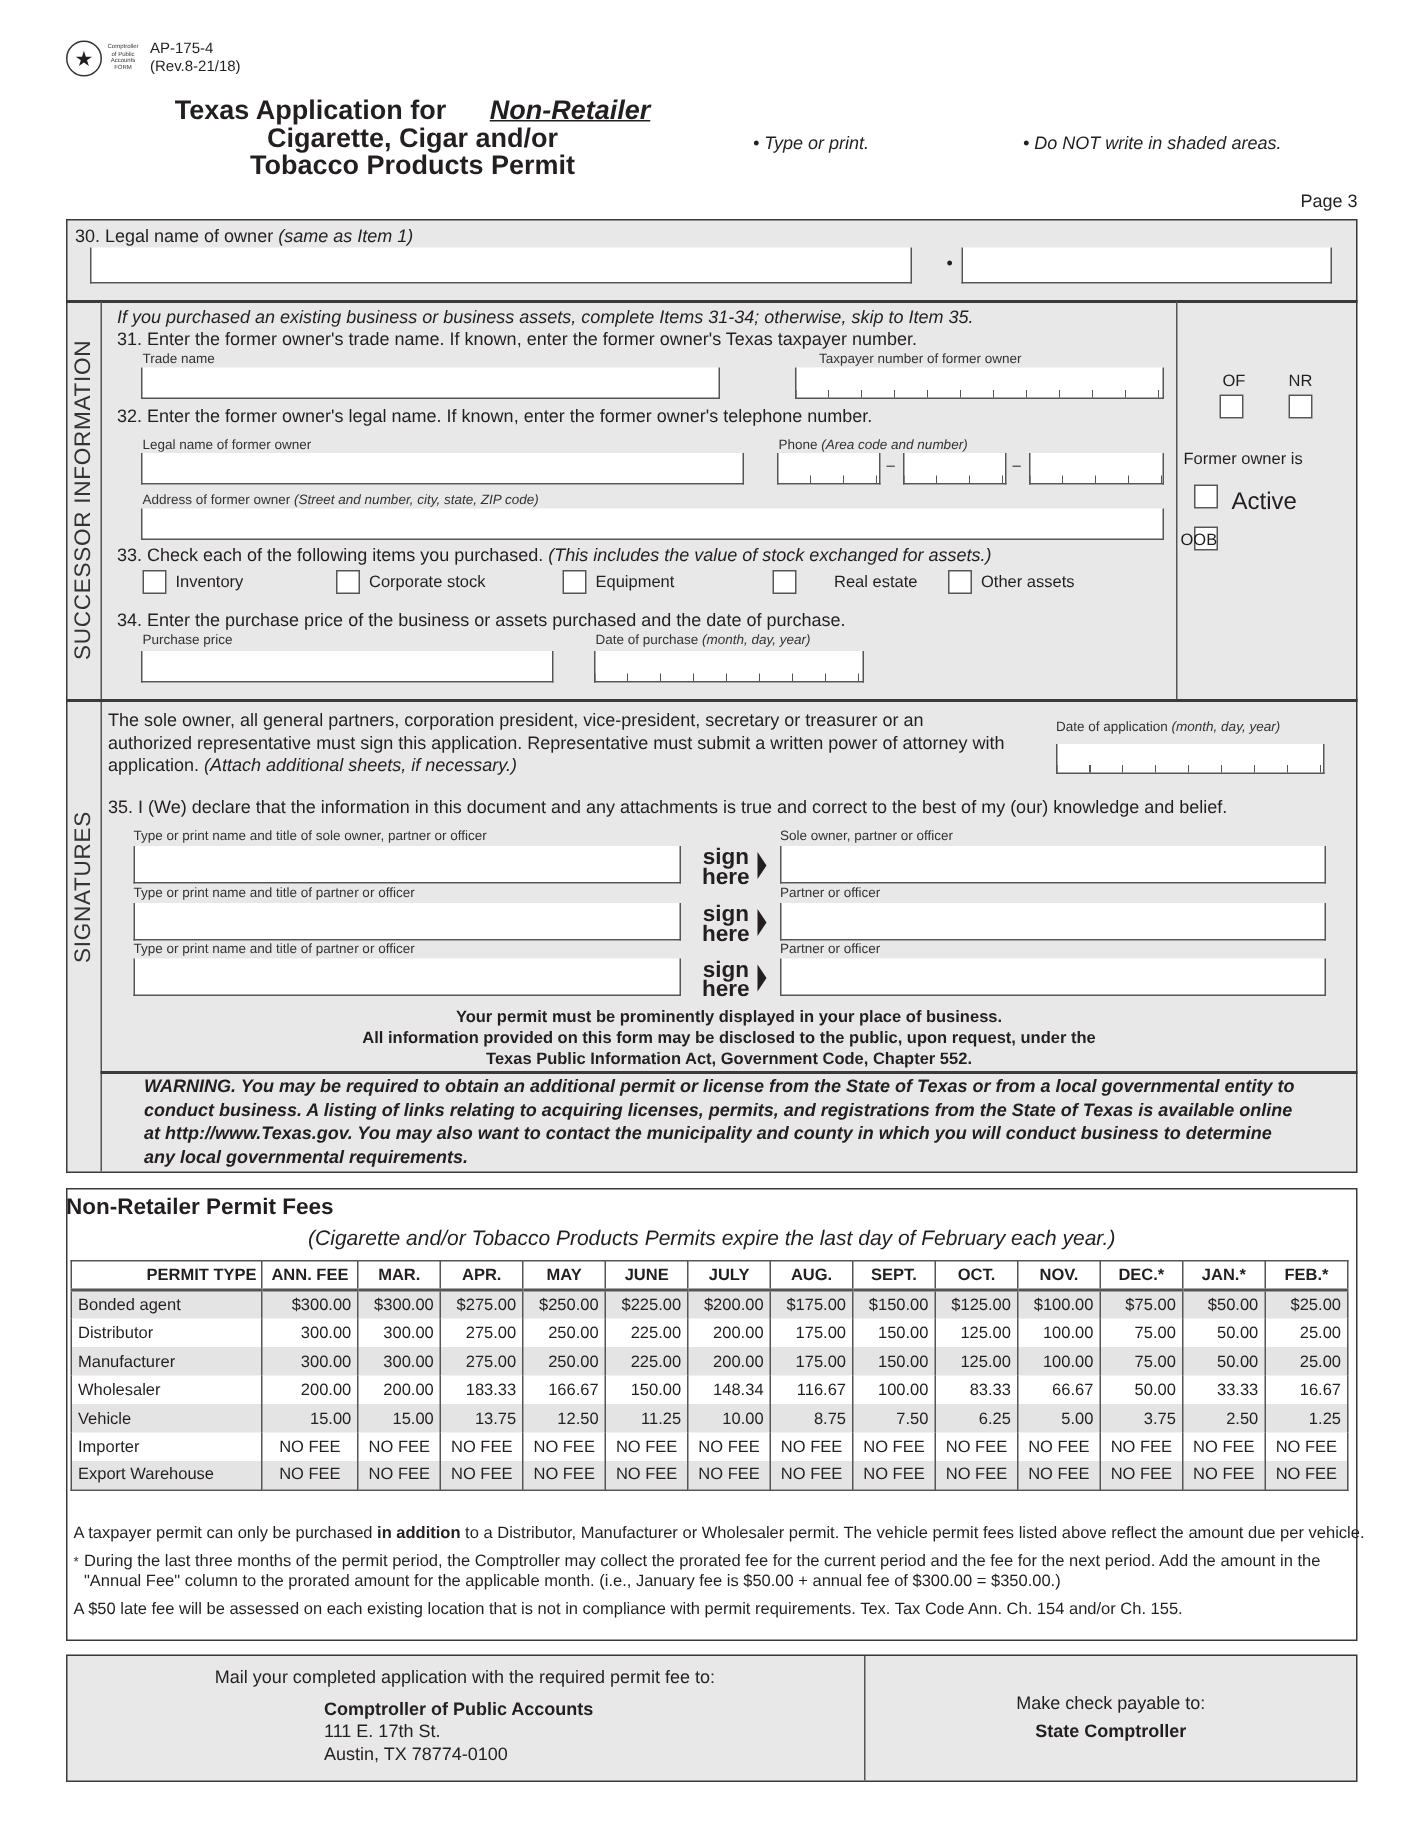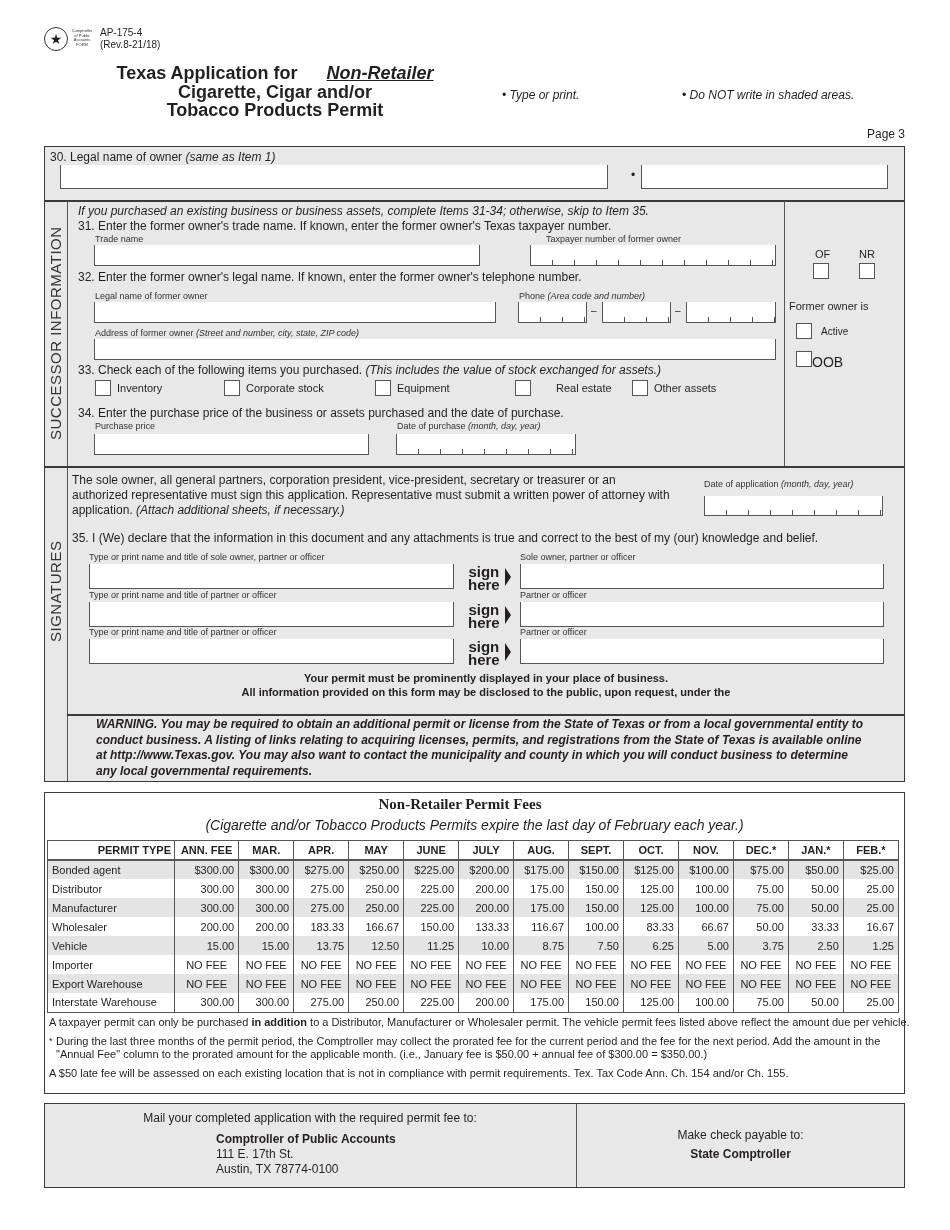--- a/index.html
+++ b/index.html
@@ -110,23 +110,23 @@
 <div class="abs field" style="left:94px; top:434px; width:275px; height:21px;"></div>
 <div class="abs lbl" style="left:397px; top:421px;"><span>Date of purchase </span><i>(month, day, year)</i></div>
 <div class="abs field ticks" style="left:396px; top:434px; width:180px; height:21px;"></div>
 
 <div class="abs" style="left:815px; top:248px; font-size:11px;">OF</div>
 <div class="abs cb" style="left:813px; top:263px;"></div>
 <div class="abs" style="left:859px; top:248px; font-size:11px;">NR</div>
 <div class="abs cb" style="left:859px; top:263px;"></div>
 <div class="abs" style="left:789px; top:300px; font-size:11px;">Former owner is</div>
 <div class="abs cb" style="left:796px; top:323px;"></div>
-<div class="abs" style="left:821px; top:326px; font-size:10px;">Active</div>
+<div class="abs" style="left:821px; top:326px; font-size:16px;">Active</div>
 <div class="abs cb" style="left:796px; top:351px;"></div>
-<div class="abs" style="left:812px; top:354px; font-size:14px;">OOB</div>
+<div class="abs" style="left:787px; top:354px; font-size:11px;">OOB</div>
 
 <div class="abs" style="left:44px; top:466px; width:861px; height:1.5px; background:#3a3a3a;"></div>
 
 <div class="abs vtab" style="left:44px; top:467px; width:23px; height:248px; display:flex; align-items:center; justify-content:center;">SIGNATURES</div>
 <div class="abs q" style="left:72px; top:473px; width:600px; line-height:15px;">
   <span>The sole owner, all general partners, corporation president, vice-president, secretary or treasurer or an authorized representative must sign this application. Representative must submit a written power of attorney with application. </span><i>(Attach additional sheets, if necessary.)</i>
 </div>
 <div class="abs lbl" style="left:704px; top:479px;"><span>Date of application </span><i>(month, day, year)</i></div>
 <div class="abs field ticks" style="left:704px; top:496px; width:179px; height:20px;"></div>
 <div class="abs q" style="left:72px; top:531px;">35. I (We) declare that the information in this document and any attachments is true and correct to the best of my (our) knowledge and belief.</div>
@@ -157,26 +157,27 @@
     <div>sign</div>
     <div>here</div>
   </div>
 <div class="abs arrow" style="left:505px; top:643px;"></div>
 <div class="abs lbl" style="left:520px; top:627px;">Partner or officer</div>
 <div class="abs field" style="left:520px; top:639px; width:364px; height:25px;"></div>
 
 <div class="abs" style="left:68px; top:671px; width:836px; text-align:center; font-weight:bold; font-size:11px; line-height:14px;">
   <div>Your permit must be prominently displayed in your place of business.</div>
   <div>All information provided on this form may be disclosed to the public, upon request, under the</div>
+  <div>Texas Public Information Act, Government Code, Chapter 552.</div>
 </div>
 <div class="abs" style="left:67px; top:714px; width:838px; height:1.5px; background:#3a3a3a;"></div>
 <div class="abs" style="left:96px; top:717px; width:775px; font-weight:bold; font-style:italic; font-size:12px; line-height:15.5px;">WARNING. You may be required to obtain an additional permit or license from the State of Texas or from a local governmental entity to conduct business. A listing of links relating to acquiring licenses, permits, and registrations from the State of Texas is available online at http://www.Texas.gov. You may also want to contact the municipality and county in which you will conduct business to determine any local governmental requirements.</div>
 
 <div class="abs" style="left:44px; top:792px; width:861px; height:302px; border:1.5px solid #3a3a3a; background:#fff;"></div>
-<div class="abs" style="left:44px; top:796px; width:832px; text-align:center; font-weight:bold; font-size:15px;font-family:Liberation Serif, serif;">Non-Retailer Permit Fees</div>
+<div class="abs" style="left:44px; top:796px; width:832px; text-align:left; font-weight:bold; font-size:15px;">Non-Retailer Permit Fees</div>
 <div class="abs" style="left:44px; top:817px; width:861px; text-align:center; font-style:italic; font-size:14px;">(Cigarette and/or Tobacco Products Permits expire the last day of February each year.)</div>
 
 <div class="abs" style="left:47px; top:840px;">
 <table class="fees">
   <thead>
     <tr>
       <th style="width:127px;text-align:right;">PERMIT TYPE</th>
       <th>ANN. FEE</th>
       <th>MAR.</th>
       <th>APR.</th>
@@ -241,21 +242,21 @@
           <td>50.00</td>
           <td>25.00</td>
         </tr>
         <tr>
           <td>Wholesaler</td>
           <td>200.00</td>
           <td>200.00</td>
           <td>183.33</td>
           <td>166.67</td>
           <td>150.00</td>
-          <td>133.33</td>
+          <td>148.34</td>
           <td>116.67</td>
           <td>100.00</td>
           <td>83.33</td>
           <td>66.67</td>
           <td>50.00</td>
           <td>33.33</td>
           <td>16.67</td>
         </tr>
         <tr class="shade">
           <td>Vehicle</td>
@@ -298,36 +299,20 @@
           <td class="nofee">NO FEE</td>
           <td class="nofee">NO FEE</td>
           <td class="nofee">NO FEE</td>
           <td class="nofee">NO FEE</td>
           <td class="nofee">NO FEE</td>
           <td class="nofee">NO FEE</td>
           <td class="nofee">NO FEE</td>
           <td class="nofee">NO FEE</td>
           <td class="nofee">NO FEE</td>
         </tr>
-        <tr>
-          <td>Interstate Warehouse</td>
-          <td>300.00</td>
-          <td>300.00</td>
-          <td>275.00</td>
-          <td>250.00</td>
-          <td>225.00</td>
-          <td>200.00</td>
-          <td>175.00</td>
-          <td>150.00</td>
-          <td>125.00</td>
-          <td>100.00</td>
-          <td>75.00</td>
-          <td>50.00</td>
-          <td>25.00</td>
-        </tr>
       </tbody>
 </table>
 </div>
 
 <div class="abs" style="left:49px; top:1016px; font-size:11px;">
   <span>A taxpayer permit can only be purchased </span><b>in addition</b><span> to a Distributor, Manufacturer or Wholesaler permit. The vehicle permit fees listed above reflect the amount due per vehicle.</span>
 </div>
 <div class="abs" style="left:49px; top:1035px; width:850px; font-size:11px; line-height:13px;">
   <span style="position:absolute; left:0; top:0; font-size:9px;">*</span>
   <div style="padding-left:7px;">During the last three months of the permit period, the Comptroller may collect the prorated fee for the current period and the fee for the next period. Add the amount in the "Annual Fee" column to the prorated amount for the applicable month. (i.e., January fee is $50.00 + annual fee of $300.00 = $350.00.)</div>

